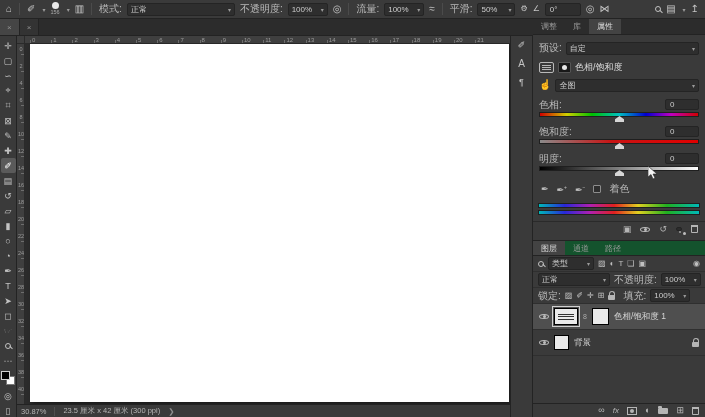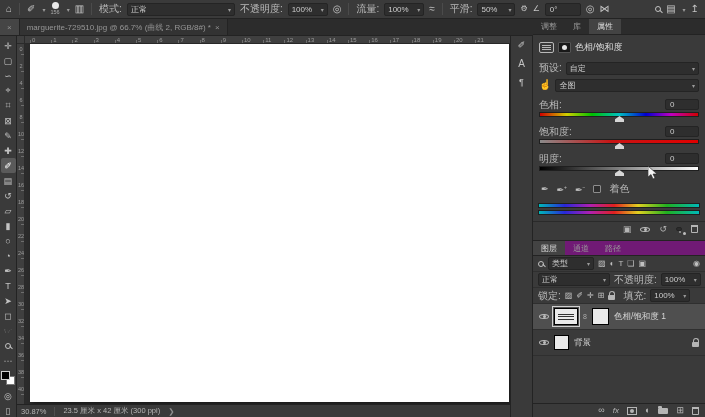--- a/index.html
+++ b/index.html
@@ -121,21 +121,21 @@
                    border-bottom:none;border-radius:3px 3px 0 0;top:-4px;left:1px;}
   .folder{width:10px;height:6px;background:#b5b5b5;border-radius:1px;position:relative;flex:none;}
   .folder::before{content:"";position:absolute;width:4px;height:2px;background:#b5b5b5;top:-2px;left:0;
                   border-radius:1px 1px 0 0;}
   .maskicon{width:10px;height:8px;border:1px solid #b5b5b5;display:flex;align-items:center;
             justify-content:center;flex:none;}
   .maskicon::before{content:"";width:4px;height:4px;border-radius:50%;background:#b5b5b5;}
   .fx{font-style:italic;font-size:8px;color:#b5b5b5;}
 
   
-  .ltabs{display:flex;height:16px;background:#701a75;border-top:1px solid #232323;
+  .ltabs{display:flex;height:16px;background:#14532d;border-top:1px solid #232323;
          border-bottom:1px solid #232323;flex:none;margin-top:4px;}
   .filterrow,.blendrow,.lockrow{display:flex;align-items:center;gap:4px;padding:0 5px;height:16px;flex:none;
          border-bottom:1px solid #2f2f2f;}
   .fico{font-size:8px;color:#c0c0c0;}
   .layerlist{flex:1;display:flex;flex-direction:column;overflow:hidden;}
   .layer{display:flex;align-items:center;gap:5px;height:26px;padding:0 6px;flex:none;
          border-bottom:1px solid #2f2f2f;font-size:8.5px;color:#d6d6d6;}
   .layer.selected{background:#4f4f4f;}
   .thumbbox{background:#eaeaea;border:1px solid #000;flex:none;position:relative;}
   .adjthumb{width:24px;height:17px;outline:1px solid #cfcfcf;outline-offset:1px;
@@ -201,21 +201,20 @@
     <span class="icn">▤</span>
     <span class="car">▾</span>
     <span class="icn">↥</span>
   </div>
 
   <div class="tabbar">
     <div class="doctab active">
       <span class="x">×</span>
     </div>
     <div class="doctab inactive">
-      <span>marguerite-729510.jpg @ 66.7% (曲线 2, RGB/8#) *</span>
       <span class="x">×</span>
     </div>
   </div>
 
   <div class="toolbar" id="toolbar">
       <div class="tool">✛</div>
       <div class="tool">▢</div>
       <div class="tool">∽</div>
       <div class="tool">⌖</div>
       <div class="tool">⌗</div>
@@ -356,36 +355,36 @@
   </div>
 
   <div class="rightpanel">
 
     <div class="ptabs">
       <div class="ptab">调整</div>
       <div class="ptab">库</div>
       <div class="ptab active">属性</div>
     </div>
 
+    <div class="prow" style="height:14px;margin-top:6px">
+      <span class="lbl">预设:</span>
+      <span class="dd" style="flex:1">
+        <span>自定</span>
+          <span class="car">▾</span>
+      </span>
+    </div>
+
     <div class="prow" style="height:16px;margin-top:4px">
       <span class="adjico">
           <b></b>
           <b></b>
           <b></b>
         </span>
       <span class="maskbadge"></span>
       <span class="prop-title">色相/饱和度</span>
-    </div>
-
-    <div class="prow" style="height:14px;margin-top:6px">
-      <span class="lbl">预设:</span>
-      <span class="dd" style="flex:1">
-        <span>自定</span>
-          <span class="car">▾</span>
-      </span>
     </div>
 
     <div class="prow" style="height:14px;margin-top:3px">
       <span class="icn">☝</span>
       <span class="dd" style="flex:1">
         <span>全图</span>
           <span class="car">▾</span>
       </span>
     </div>
 

